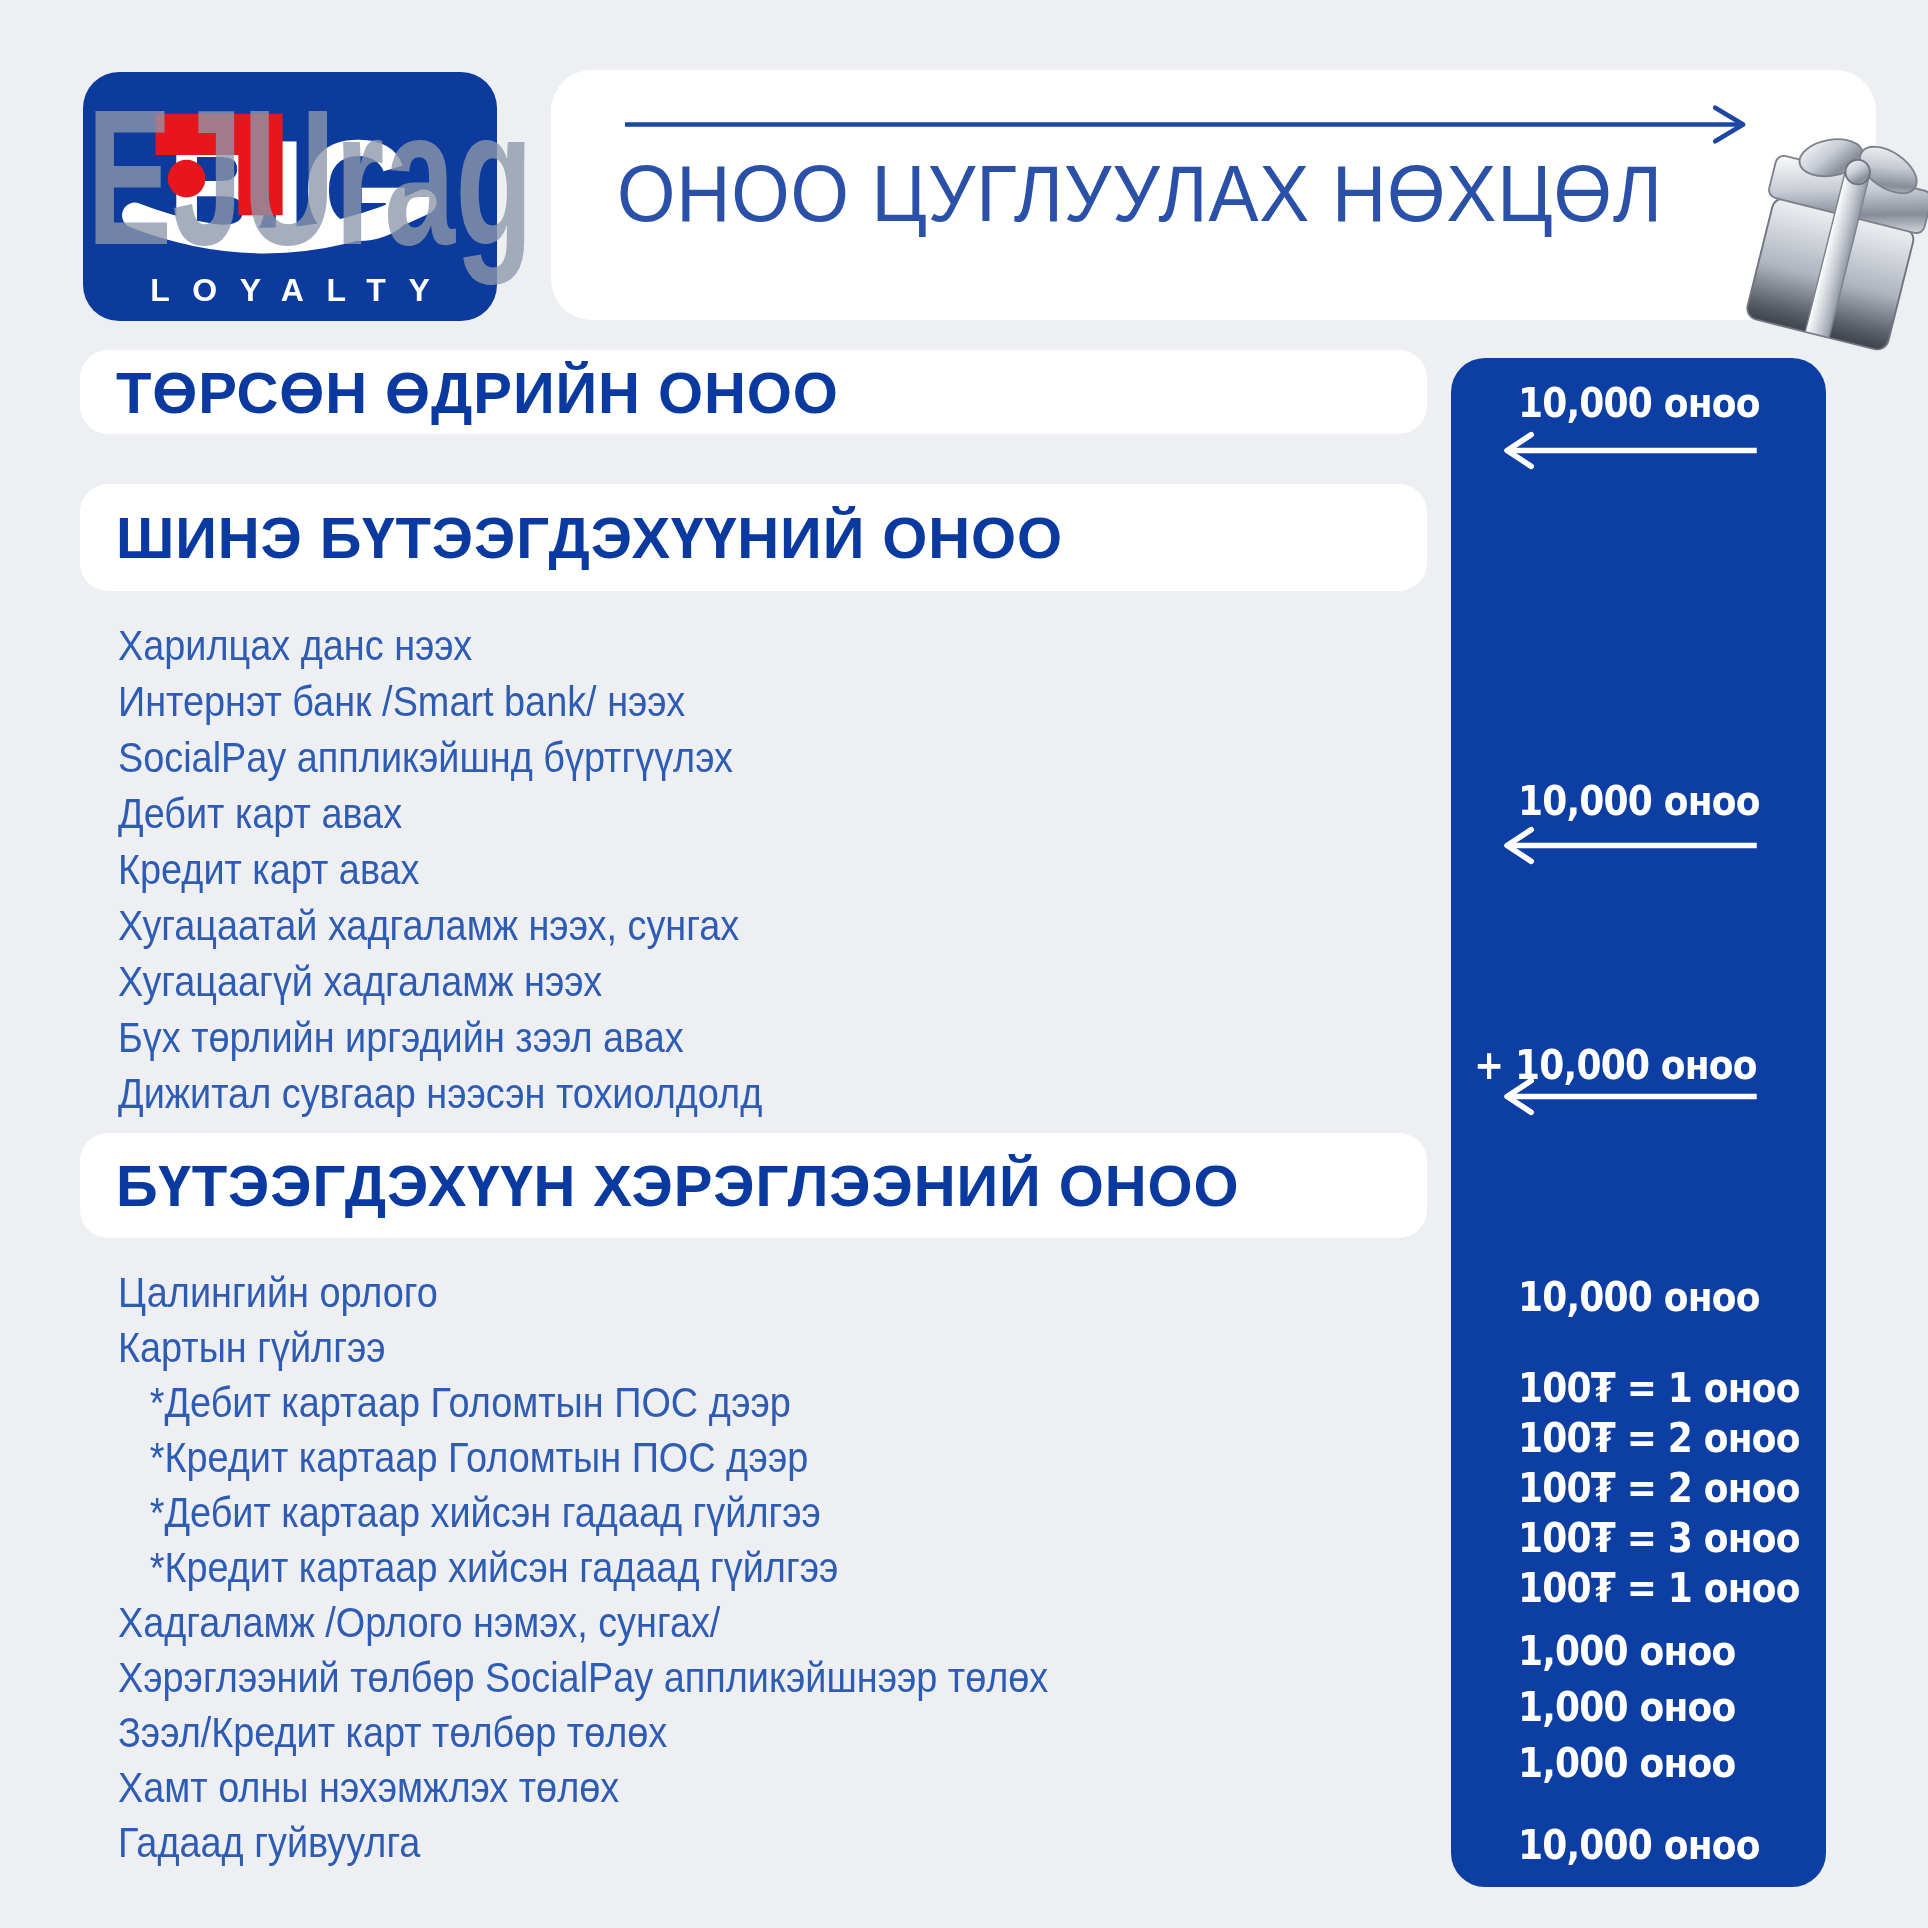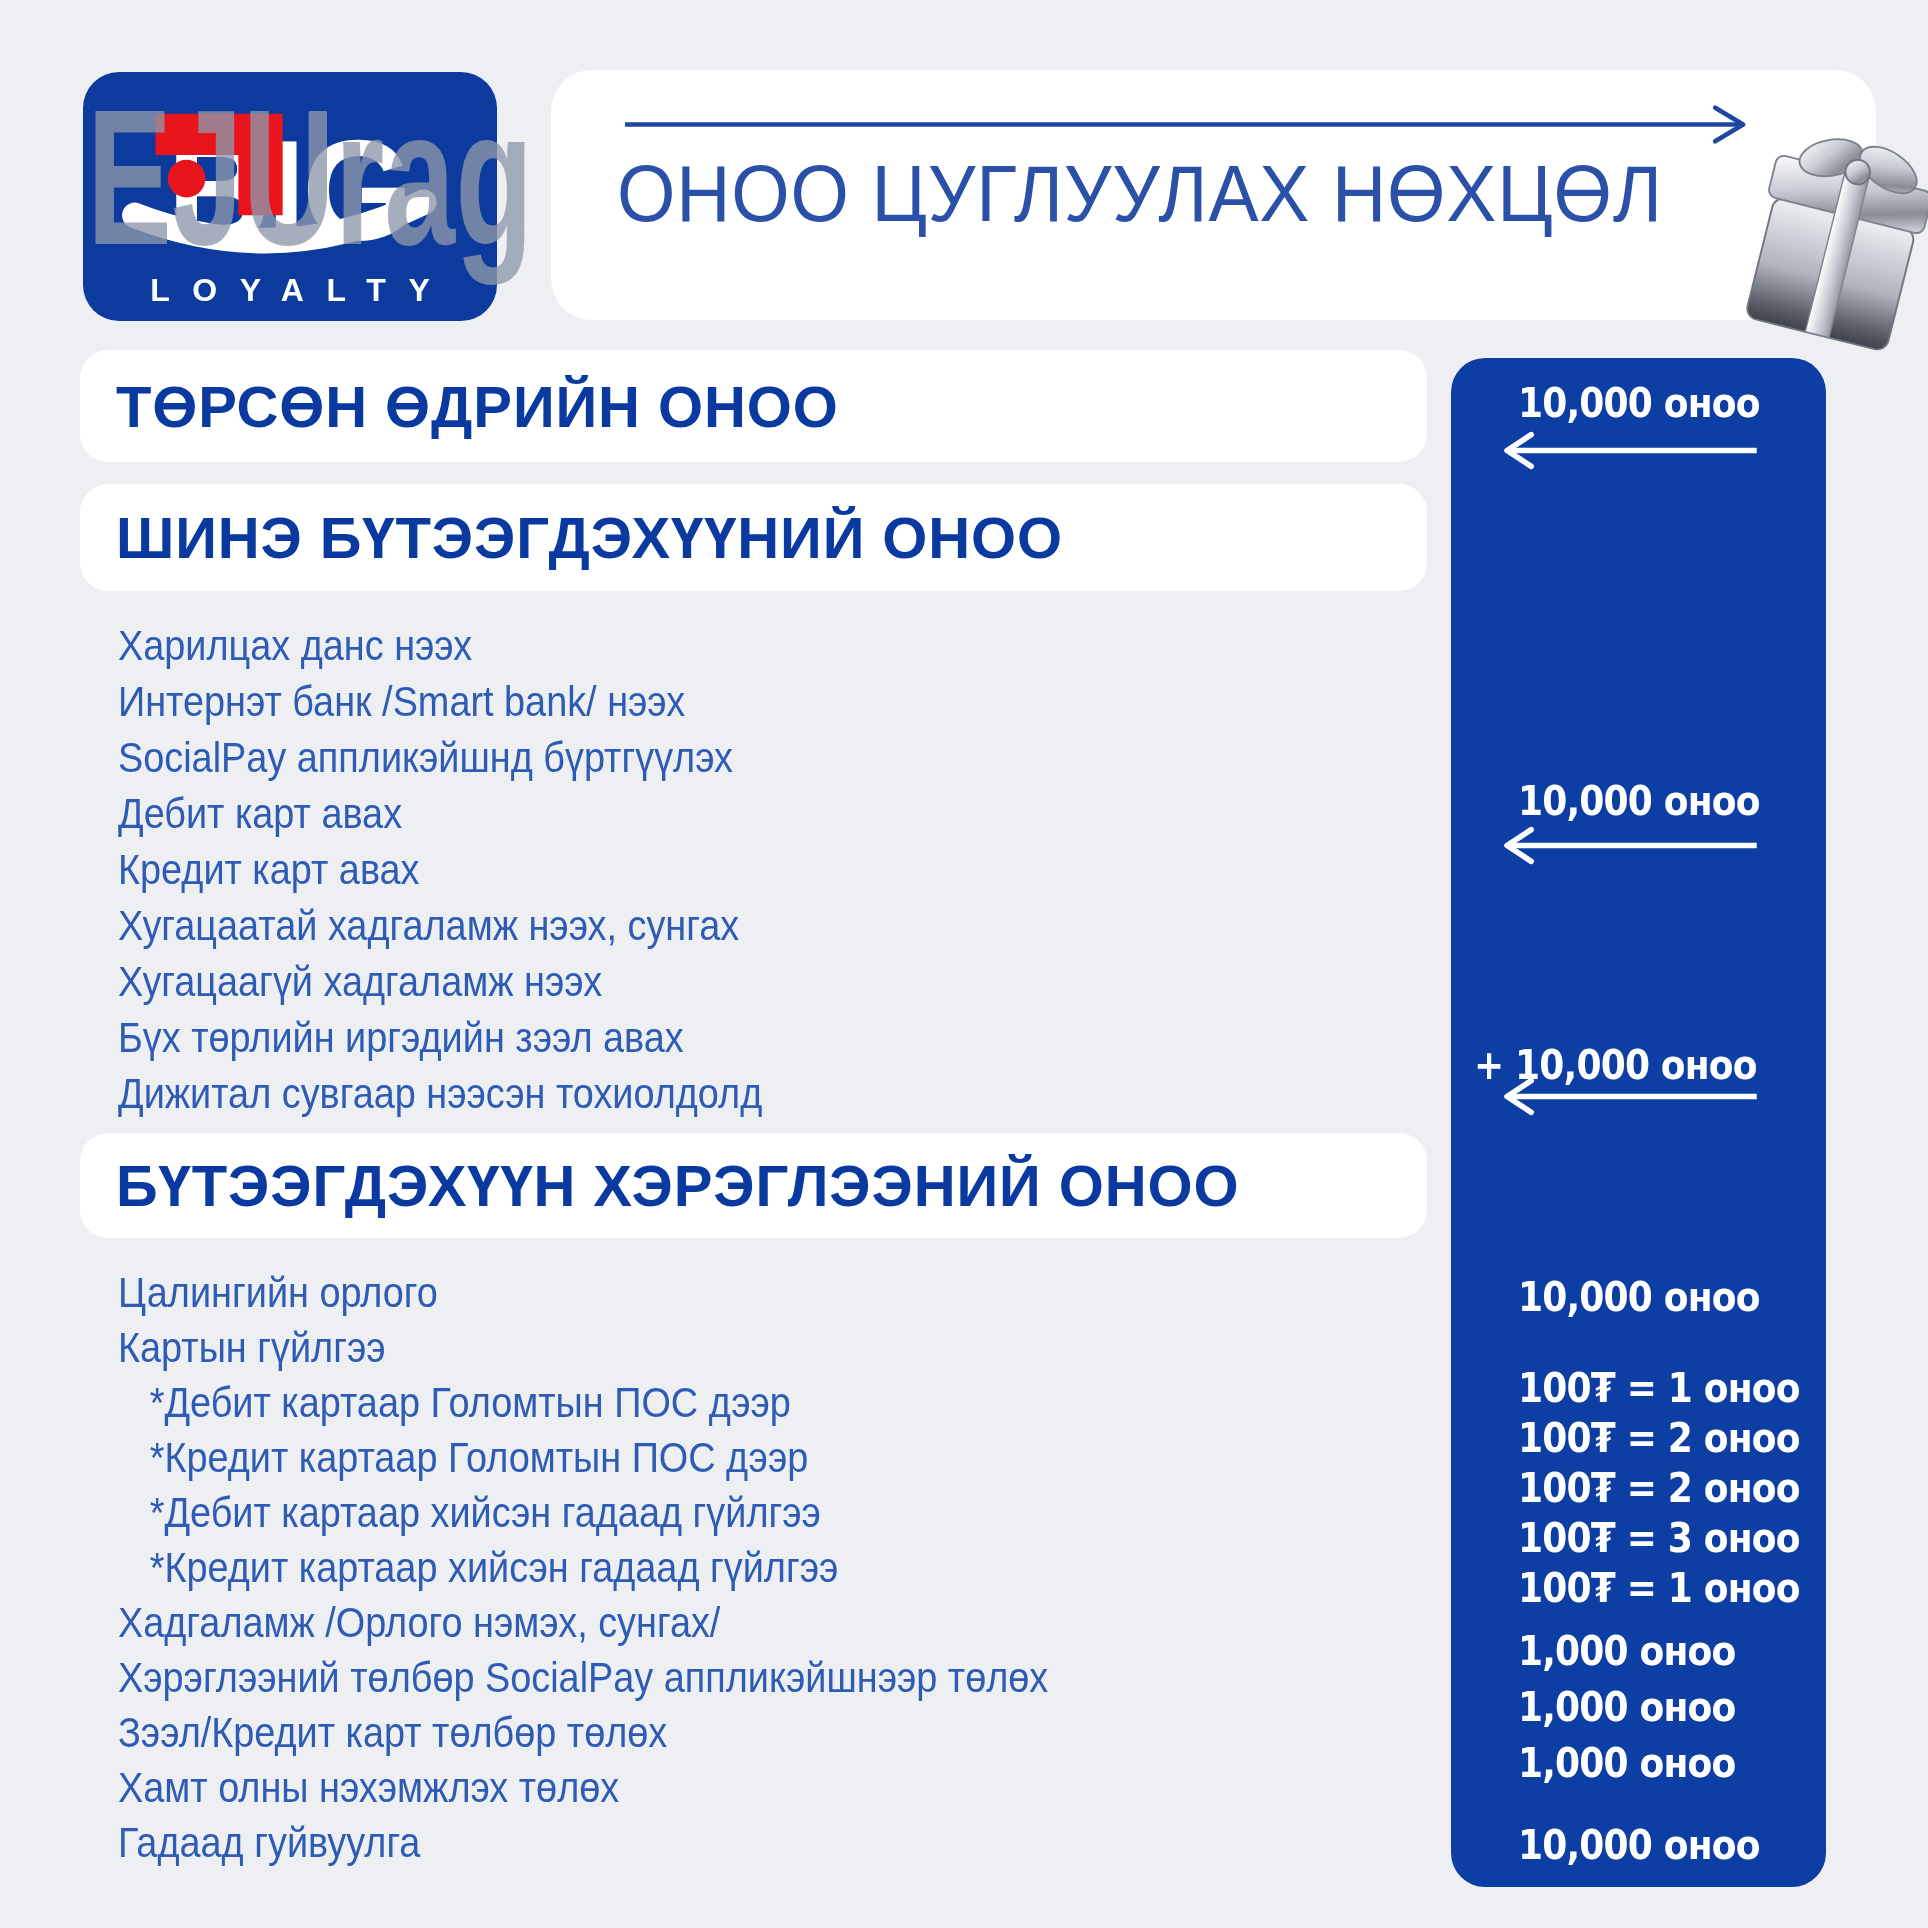--- a/index.html
+++ b/index.html
@@ -35,21 +35,21 @@
   .gift{position:absolute;left:1740px;top:134px;z-index:4;}
   
   .hdr-card{
     position:absolute;left:80px;width:1347px;background:#fff;border-radius:28px;z-index:1;
     display:flex;align-items:center;
   }
   .hdr-card .hdr{
     padding-left:36px;font-weight:bold;font-size:58px;color:#0a3aa0;
     letter-spacing:0.9px;white-space:nowrap;
   }
-  #hdr1{top:350px;height:112px;}
+  #hdr1{top:350px;height:84px;}
   #hdr2{top:484px;height:107px;}
   #hdr3{top:1133px;height:105px;}
   
   .list{
     position:absolute;left:118px;z-index:1;color:#2e5cb5;font-size:43px;
     transform:scaleX(.88);transform-origin:0 0;white-space:nowrap;
   }
   #list1{top:617px;line-height:56px;}
   #list2{top:1265px;line-height:55px;}
   .list .indent{padding-left:36px;}

